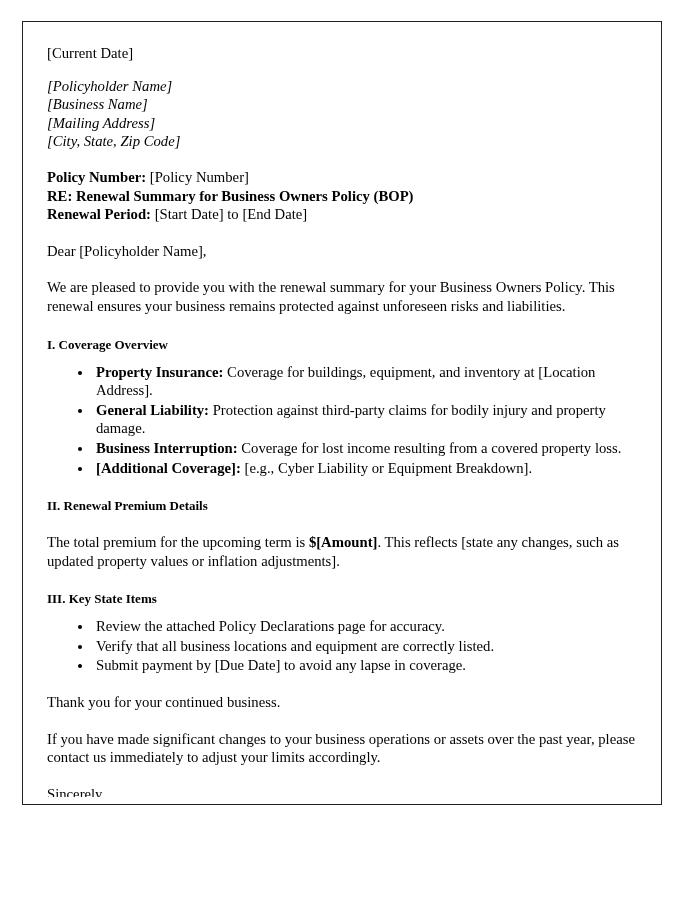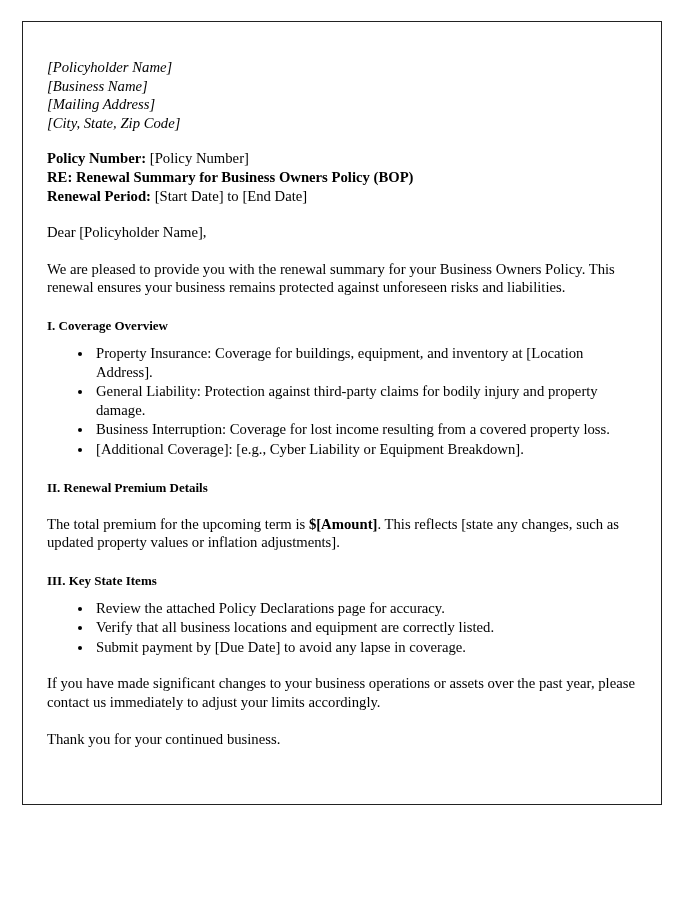--- a/index.html
+++ b/index.html
@@ -81,38 +81,39 @@
     padding-left: 46px;
     list-style-type: disc;
   }
   ul.doc-list li {
     font-size: 14.7px;
     line-height: 18.6px;
     margin-bottom: 1px;
     padding-left: 3px;
   }
   ul.doc-list li .lead {
-    font-weight: normal;
+    font-weight: bold;
   }
 
   .sig-clip {
     margin-top: 18px;
     height: 12px;
     overflow: hidden;
   }
   .sig-clip .doc-line {
     line-height: 18.6px;
   }
 </style>
 </head>
 <body>
 
 <div class="page-sheet">
   <div class="page-inner">
 
+    <div class="doc-line date-line">[Current Date]</div>
 
     <div class="address-block">
       <div class="doc-line">[Policyholder Name]</div>
       <div class="doc-line">[Business Name]</div>
       <div class="doc-line">[Mailing Address]</div>
       <div class="doc-line">[City, State, Zip Code]</div>
     </div>
 
     <div class="re-block">
       <div class="doc-line"><span>Policy Number:</span> <span class="plain">[Policy Number]</span></div>
@@ -135,19 +136,22 @@
     <div class="section-heading">II. Renewal Premium Details</div>
     <div class="doc-para"><span>The total premium for the upcoming term is </span><span class="lead" style="font-weight:bold">$[Amount]</span><span>. This reflects [state any changes, such as updated property values or inflation adjustments].</span></div>
 
     <div class="section-heading">III. Key State Items</div>
     <ul class="doc-list">
       <li><span>Review the attached Policy Declarations page for accuracy.</span></li>
       <li><span>Verify that all business locations and equipment are correctly listed.</span></li>
       <li><span>Submit payment by [Due Date] to avoid any lapse in coverage.</span></li>
     </ul>
 
+    <div class="doc-para">Thank you for your continued business.</div>
+
     <div class="doc-para">If you have made significant changes to your business operations or assets over the past year, please contact us immediately to adjust your limits accordingly.</div>
 
-    <div class="doc-para">Thank you for your continued business.</div>
-
+    <div class="sig-clip">
+      <div class="doc-line">Sincerely,</div>
+    </div>
 
   </div>
 </div>
 
 </body></html>

